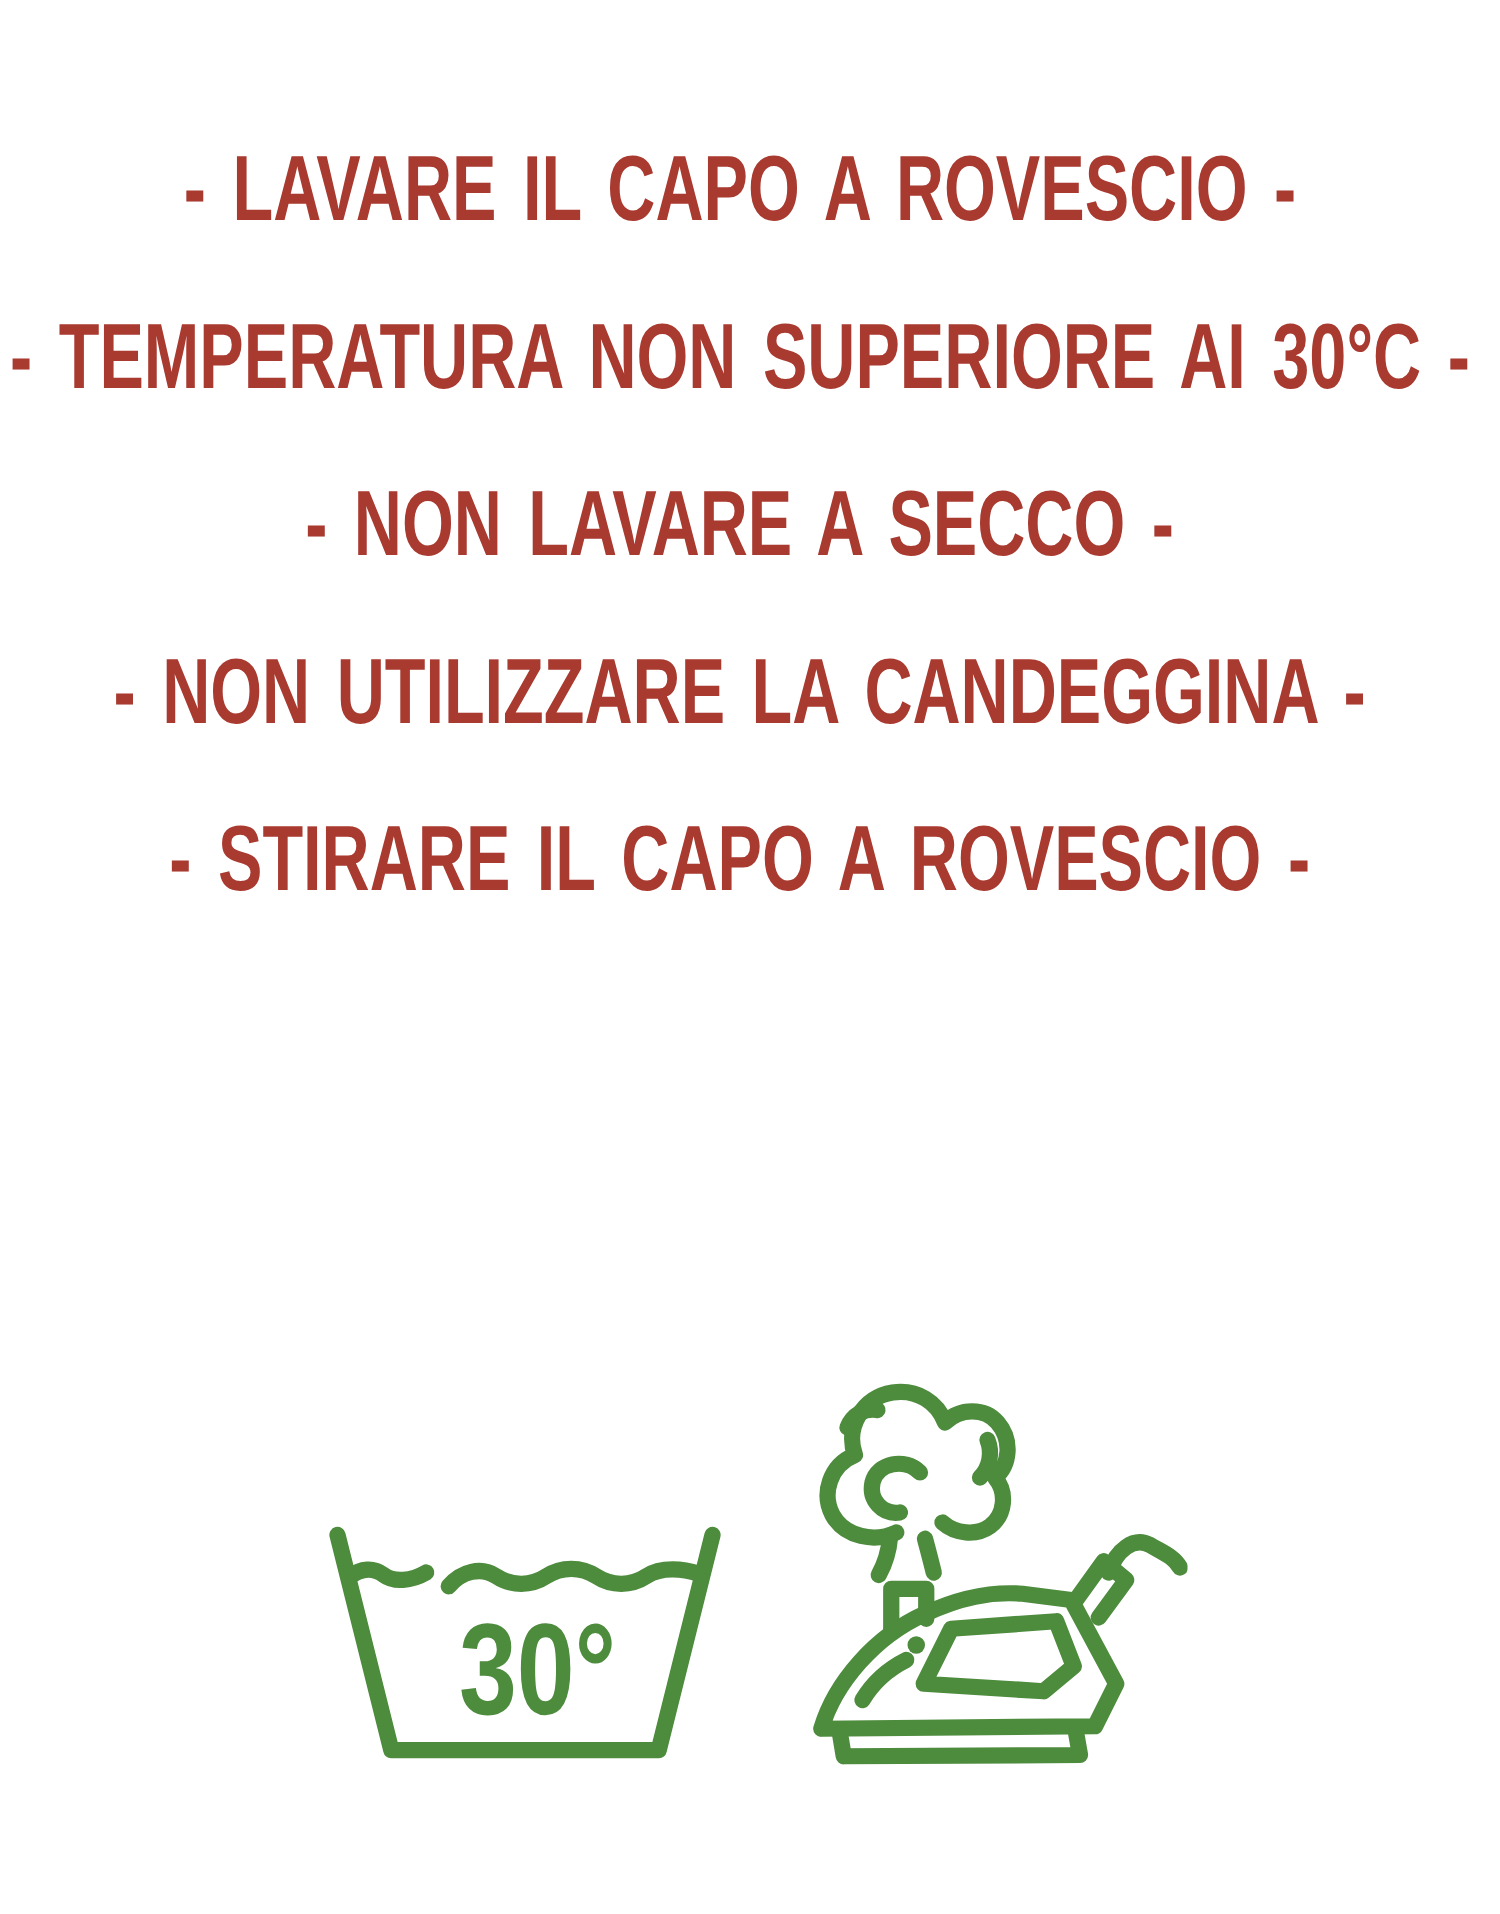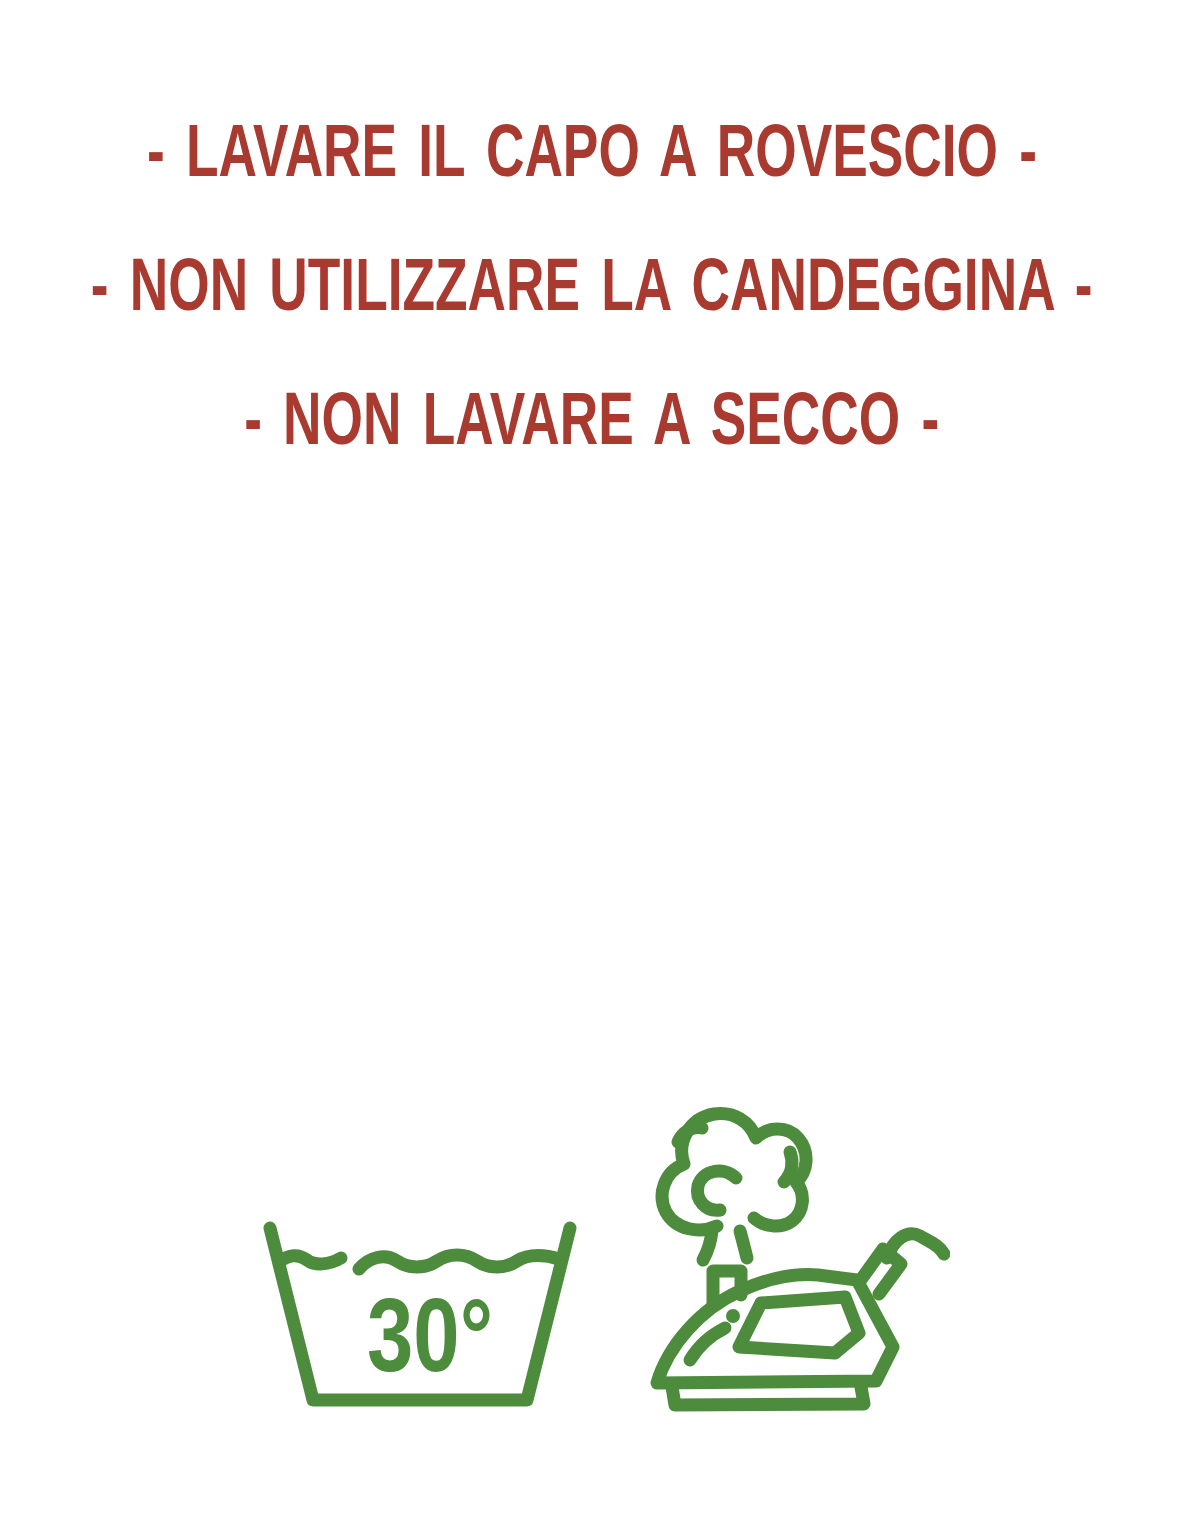--- a/index.html
+++ b/index.html
@@ -54,24 +54,30 @@
 </head>
 <body>
 
 <div class="page">
 
   <div class="instructions">
     <div class="line">
       <span class="line-text">- LAVARE IL CAPO A ROVESCIO -</span>
     </div>
     <div class="line">
+      <span class="line-text">- TEMPERATURA NON SUPERIORE AI 30°C -</span>
+    </div>
+    <div class="line">
+      <span class="line-text">- NON LAVARE A SECCO -</span>
+    </div>
+    <div class="line">
       <span class="line-text">- NON UTILIZZARE LA CANDEGGINA -</span>
     </div>
     <div class="line">
-      <span class="line-text">- NON LAVARE A SECCO -</span>
+      <span class="line-text">- STIRARE IL CAPO A ROVESCIO -</span>
     </div>
   </div>
 
   <svg class="icon-basin" width="340" height="200" viewBox="0 0 340 200">
     <path class="icon-stroke" d="M15 13 L58 185 L272 185 L315 13"></path>
     <path class="icon-stroke" d="M24 47 C34 39 44 39 52 45 C60 51 74 50 86 43"></path>
     <path class="icon-stroke" d="M104 54 C114 42 130 38 142 46 C154 54 170 54 182 46 C194 38 210 38 222 46 C234 54 250 54 262 46 C274 38 292 40 304 44"></path>
     <g transform="translate(175,156) scale(0.8,1)">
       <text class="basin-temp-text" text-anchor="middle">30°</text>
     </g>

